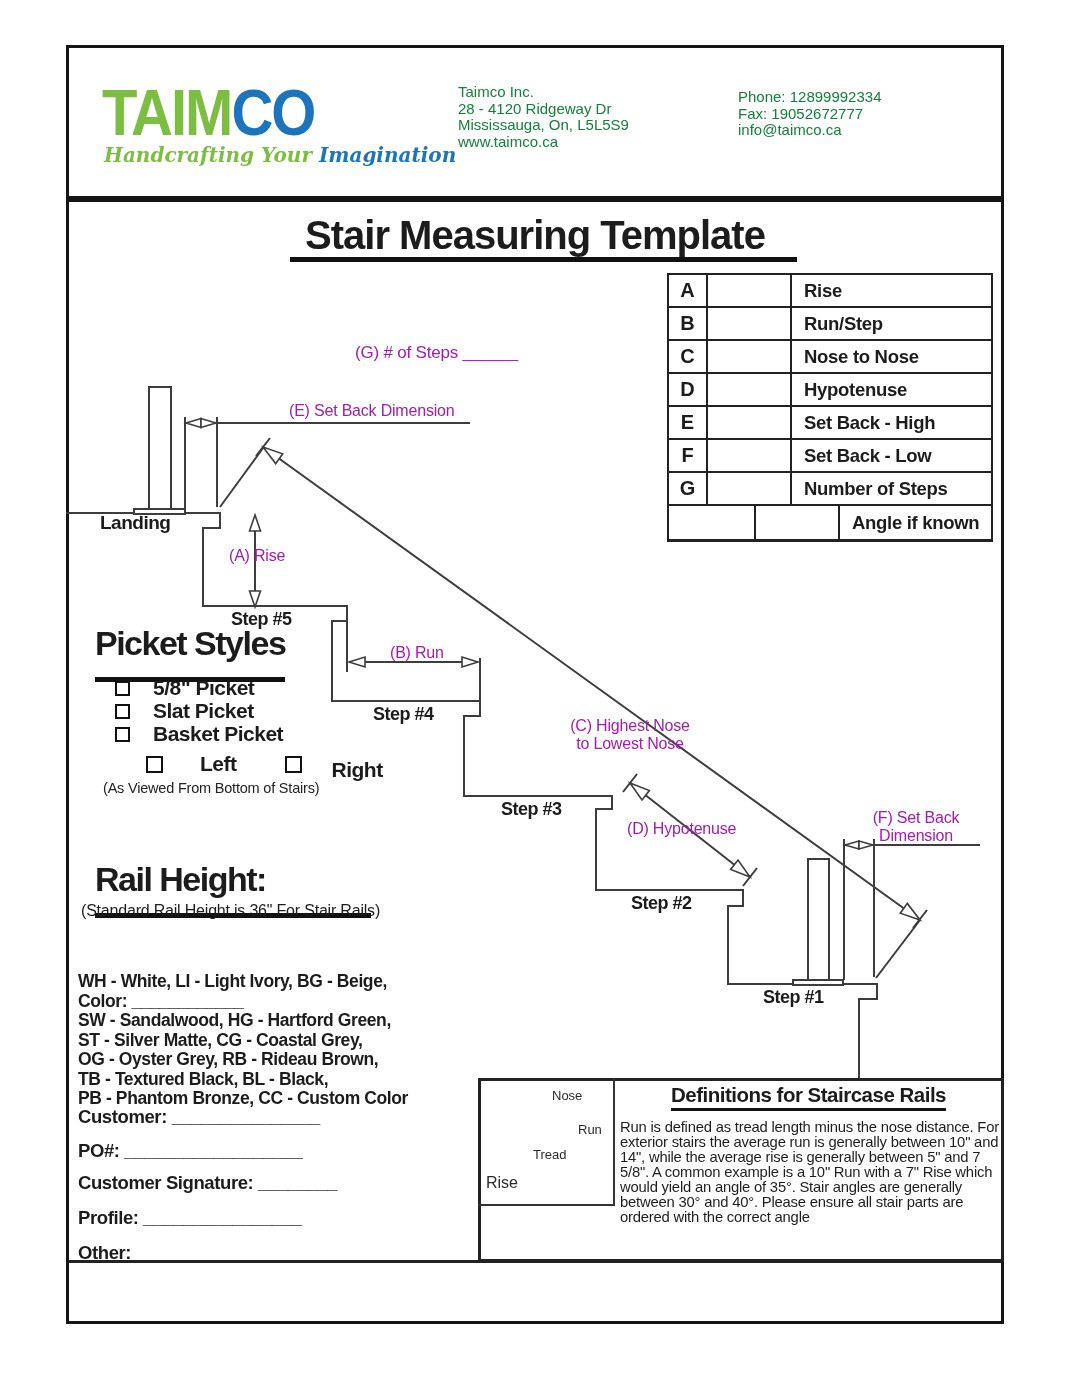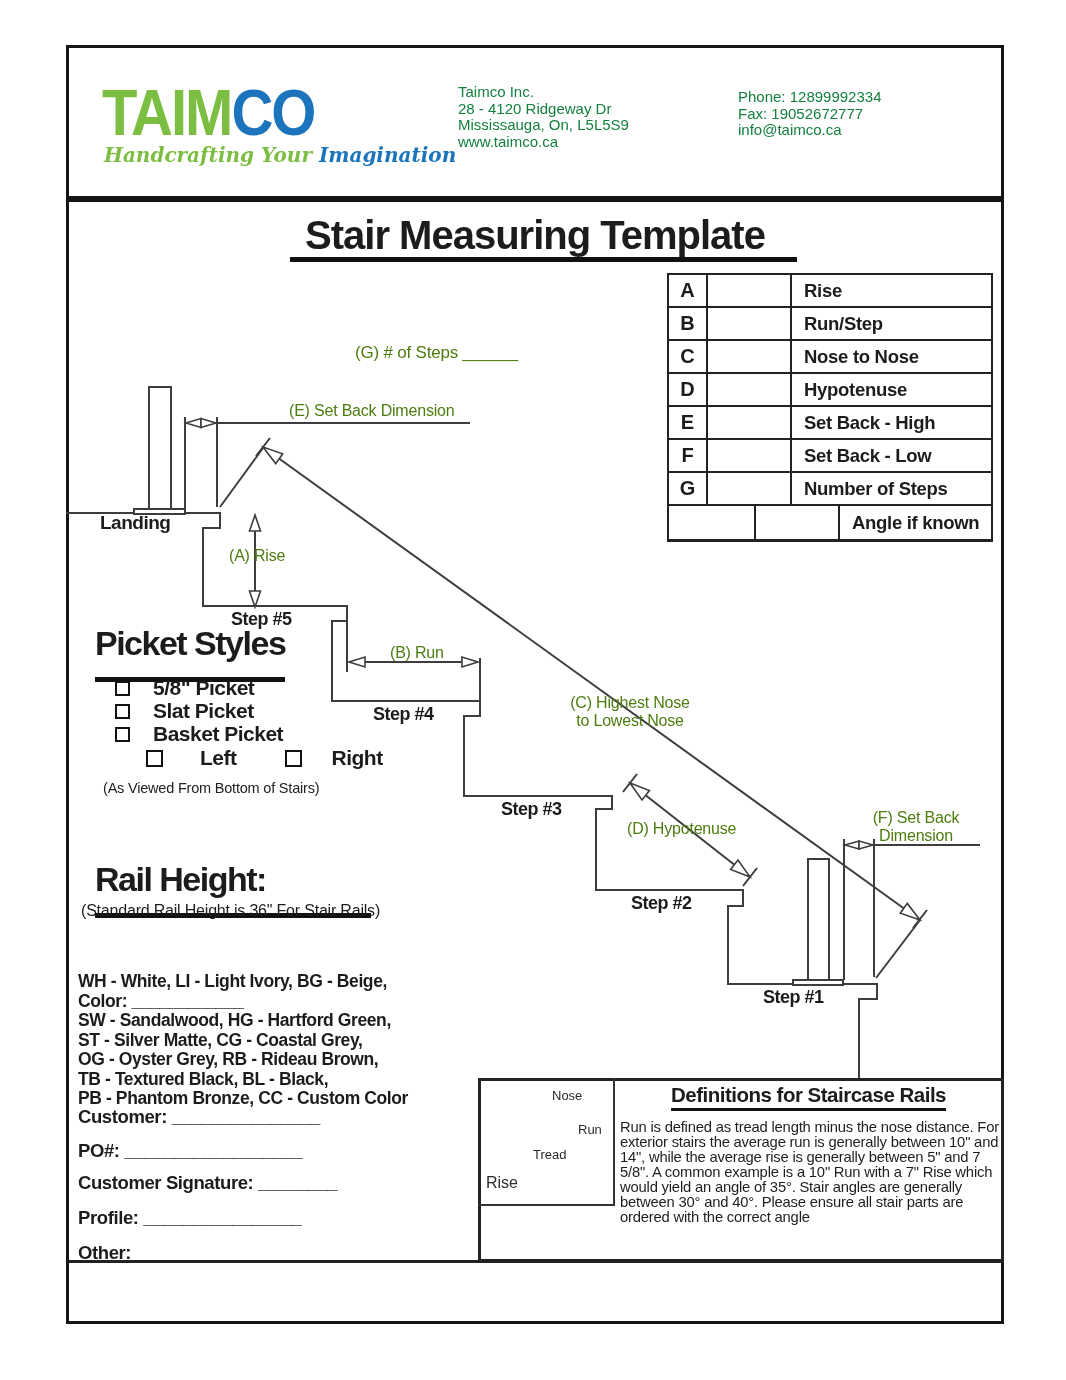--- a/index.html
+++ b/index.html
@@ -24,21 +24,21 @@
   .title-underline{left:290px;top:257px;width:507px;height:5px;background:#111;}
   
   .legend{left:667px;top:273px;width:326px;border:2px solid #222;border-bottom:3px solid #222;box-sizing:border-box;}
   .legend-row{display:flex;height:33px;border-bottom:2px solid #222;box-sizing:border-box;}
   .legend-row:last-child{border-bottom:none;padding-left:48px;}
   .lg-letter{width:39px;border-right:2px solid #222;box-sizing:border-box;display:flex;align-items:center;justify-content:center;
              font-weight:bold;font-size:20px;}
   .lg-value{width:84px;border-right:2px solid #222;box-sizing:border-box;}
   .lg-label{flex:1;display:flex;align-items:center;padding-left:12px;font-weight:bold;font-size:18.5px;letter-spacing:-0.3px;}
   
-  .ann{font-size:16px;letter-spacing:-0.2px;color:#4d7c0f;}
+  .ann{font-size:16px;letter-spacing:-0.2px;color:#a21caf;}
   .steplbl{font-size:18px;font-weight:bold;letter-spacing:-0.5px;}
   
   .sec-title{font-size:34px;font-weight:800;letter-spacing:-1.5px;line-height:1.05;border-bottom:5px solid #111;padding-bottom:15px;display:inline-block;}
   .opt-label{font-size:21px;font-weight:bold;letter-spacing:-0.5px;}
   .cb{width:15px;height:15px;border:2.5px solid #111;background:#fff;box-sizing:border-box;}
   .cb-lg{width:17px;height:17px;}
   .small-note{font-size:14.5px;letter-spacing:-0.2px;color:#222;}
   
   .bold-line{font-size:17.5px;font-weight:bold;letter-spacing:-0.4px;line-height:19.5px;}
   .field-label{font-size:18.5px;font-weight:bold;letter-spacing:-0.4px;}
@@ -180,21 +180,21 @@
       <path d="M521,1166 H575 M521,1174 H575 M575,1166 V1174"></path>
       <path d="M564,1174 V1193 H575 V1204"></path>
       <path d="M521,1174 V1193 M478,1193 H521"></path>
     </g>
   </svg>
 
   <div class="abs ann nowrap" style="left:355px;top:343px;font-size:17px;">(G) # of Steps ______</div>
   <div class="abs ann nowrap" style="left:289px;top:402px;">(E) Set Back Dimension</div>
   <div class="abs ann nowrap" style="left:229px;top:547px;">(A) Rise</div>
   <div class="abs ann nowrap" style="left:390px;top:644px;">(B) Run</div>
-  <div class="abs ann" style="left:545px;top:694px;width:170px;text-align:center;">
+  <div class="abs ann" style="left:545px;top:717px;width:170px;text-align:center;">
     <div>(C) Highest Nose</div>
     <div>to Lowest Nose</div>
   </div>
   <div class="abs ann nowrap" style="left:627px;top:820px;">(D) Hypotenuse</div>
   <div class="abs ann" style="left:856px;top:809px;width:120px;text-align:center;">
     <div>(F) Set Back</div>
     <div>Dimension</div>
   </div>
   <div class="abs steplbl nowrap" style="left:100px;top:512px;font-size:19px;">Landing</div>
   <div class="abs steplbl nowrap" style="left:231px;top:609px;">Step #5</div>
@@ -215,21 +215,21 @@
     <span class="opt-label nowrap">Slat Picket</span>
   </div>
   <div class="abs" style="left:115px;top:722px;display:flex;align-items:center;gap:23px;">
     <span class="cb"></span>
     <span class="opt-label nowrap">Basket Picket</span>
   </div>
   <div class="abs" style="left:146px;top:746px;display:flex;align-items:center;">
     <span class="cb cb-lg"></span>
     <span class="opt-label nowrap" style="margin-left:37px;">Left</span>
     <span class="cb cb-lg" style="margin-left:48px;"></span>
-    <span class="opt-label nowrap" style="margin-left:30px;">Right</span>
+    <span class="opt-label nowrap" style="margin-left:30px;margin-top:12px;">Right</span>
   </div>
   <div class="abs small-note nowrap" style="left:103px;top:780px;">(As Viewed From Bottom of Stairs)</div>
 
   <div class="abs" style="left:95px;top:862px;">
     <span class="sec-title nowrap" style="padding-right:105px;">Rail Height:</span>
   </div>
   <div class="abs nowrap" style="left:81px;top:902px;font-size:16px;letter-spacing:-0.2px;">(Standard Rail Height is 36" For Stair Rails)</div>
 
   <div class="abs" style="left:78px;top:972px;">
     <div class="bold-line nowrap">WH - White, LI - Light Ivory, BG - Beige,</div>

